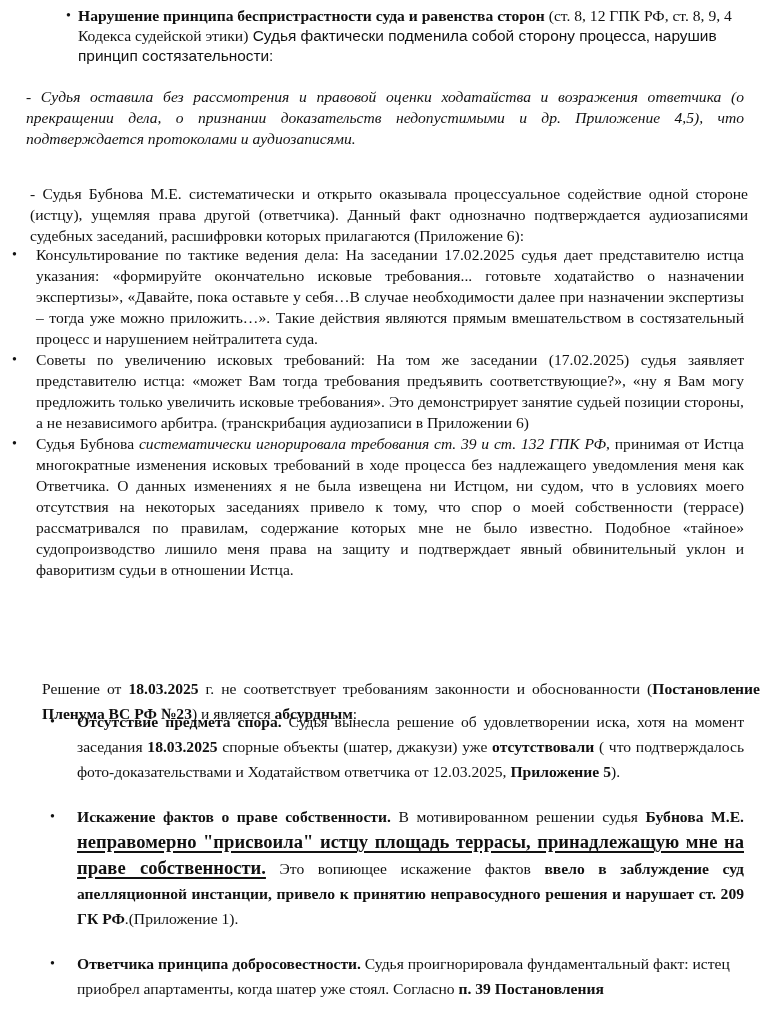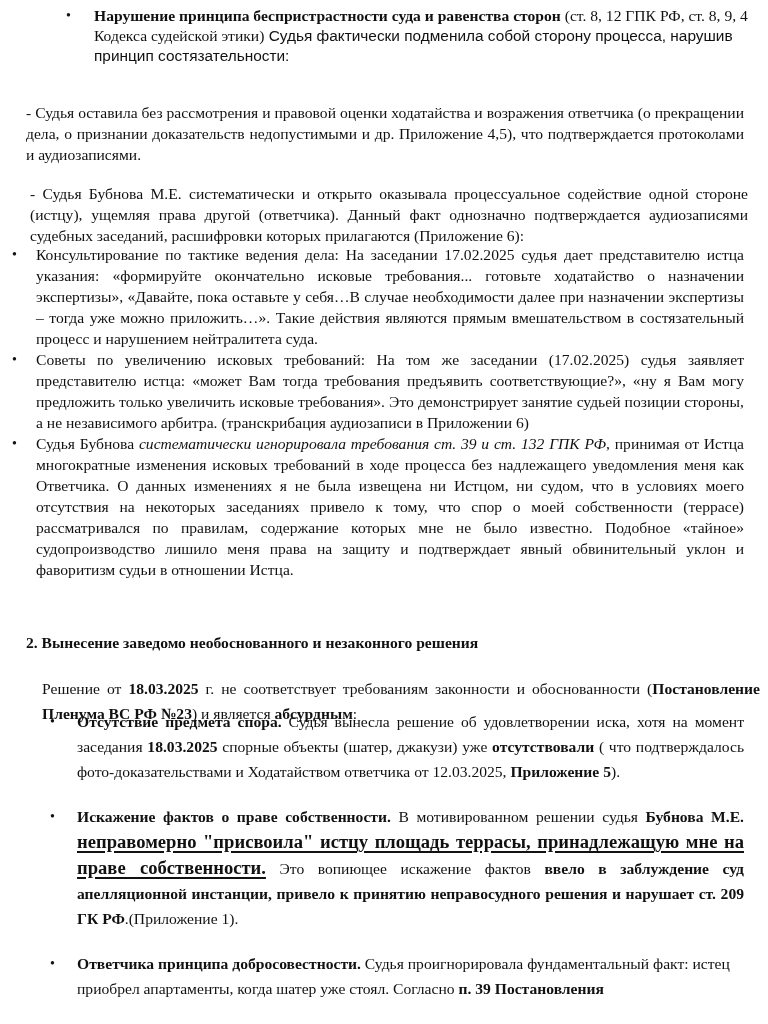--- a/index.html
+++ b/index.html
@@ -28,23 +28,23 @@
     .u { text-decoration: underline; text-decoration-thickness: 1.5px; text-underline-offset: 3px; }
     .sans { font-family: "Liberation Sans", sans-serif; font-size: 15.4px; }
     .bullet-dot {
       position: absolute;
       font-size: 14px;
     }
 
     
     #top-item { left: 78px; top: 6px; width: 680px; line-height: 20px; }
     #top-item .bullet-dot { left: -12px; top: 0px; }
-    #top-item .text { margin-left: 16px; }
+    #top-item .text { margin-left: 0; }
 
-    #p-dash1 { left: 26px; top: 102px; width: 718px; line-height: 21px; }
+    #p-dash1 { left: 26px; top: 86px; width: 718px; line-height: 21px; font-style: italic; }
     #p-dash2 { left: 26px; top: 179px; width: 718px; line-height: 21px; }
 
     #evidence-list { left: 12px; top: 244px; width: 732px; }
     .ev-item { position: relative; padding-left: 24px; line-height: 21px; }
     .ev-item .bullet-dot { left: 0; top: 0; }
 
     #section2-heading { left: 26px; top: 633px; line-height: 20px; }
     #section2-intro { left: 26px; top: 660px; width: 718px; line-height: 25px; }
 
     #decision-list { left: 50px; top: 709px; width: 694px; }
@@ -76,21 +76,20 @@
     <div class="ev-item justify">
       <span class="bullet-dot">•</span>
       <span>Советы по увеличению исковых требований: На том же заседании (17.02.2025) судья заявляет представителю истца: «может Вам тогда требования предъявить соответствующие?», «ну я Вам могу предложить только увеличить исковые требования». Это демонстрирует занятие судьей позиции стороны, а не независимого арбитра. (транскрибация аудиозаписи в Приложении 6)</span>
     </div>
     <div class="ev-item justify">
       <span class="bullet-dot">•</span>
       <span>Судья Бубнова </span><span class="bi">систематически игнорировала требования ст. 39 и ст. 132 ГПК РФ</span><span>, принимая от Истца многократные изменения исковых требований в ходе процесса без надлежащего уведомления меня как Ответчика. О данных изменениях я не была извещена ни Истцом, ни судом, что в условиях моего отсутствия на некоторых заседаниях привело к тому, что спор о моей собственности (террасе) рассматривался по правилам, содержание которых мне не было известно. Подобное «тайное» судопроизводство лишило меня права на защиту и подтверждает явный обвинительный уклон и фаворитизм судьи в отношении Истца.</span>
     </div>
   </div>
 
-  <div id="section2-heading" class="abs b">2. Вынесение заведомо необоснованного и незаконного решения</div>
 
   <p id="section2-intro" class="abs justify" style="margin:16px">
     <span>Решение от </span><span class="b">18.03.2025</span><span> г. не соответствует требованиям законности и обоснованности (</span><span class="b">Постановление Пленума ВС РФ №23</span><span>) и является </span><span class="b">абсурдным</span><span>:</span>
   </p>
 
   <div id="decision-list" class="abs">
     <div class="dec-item justify">
       <span class="bullet-dot">•</span>
       <span class="b">Отсутствие предмета спора.</span><span> Судья вынесла решение об удовлетворении иска, хотя на момент заседания </span><span class="b">18.03.2025</span><span> спорные объекты (шатер, джакузи) уже </span><span class="b">отсутствовали</span><span> ( что подтверждалось фото-доказательствами и Ходатайством ответчика от 12.03.2025, </span><span class="b">Приложение 5</span><span>).</span>
     </div>

